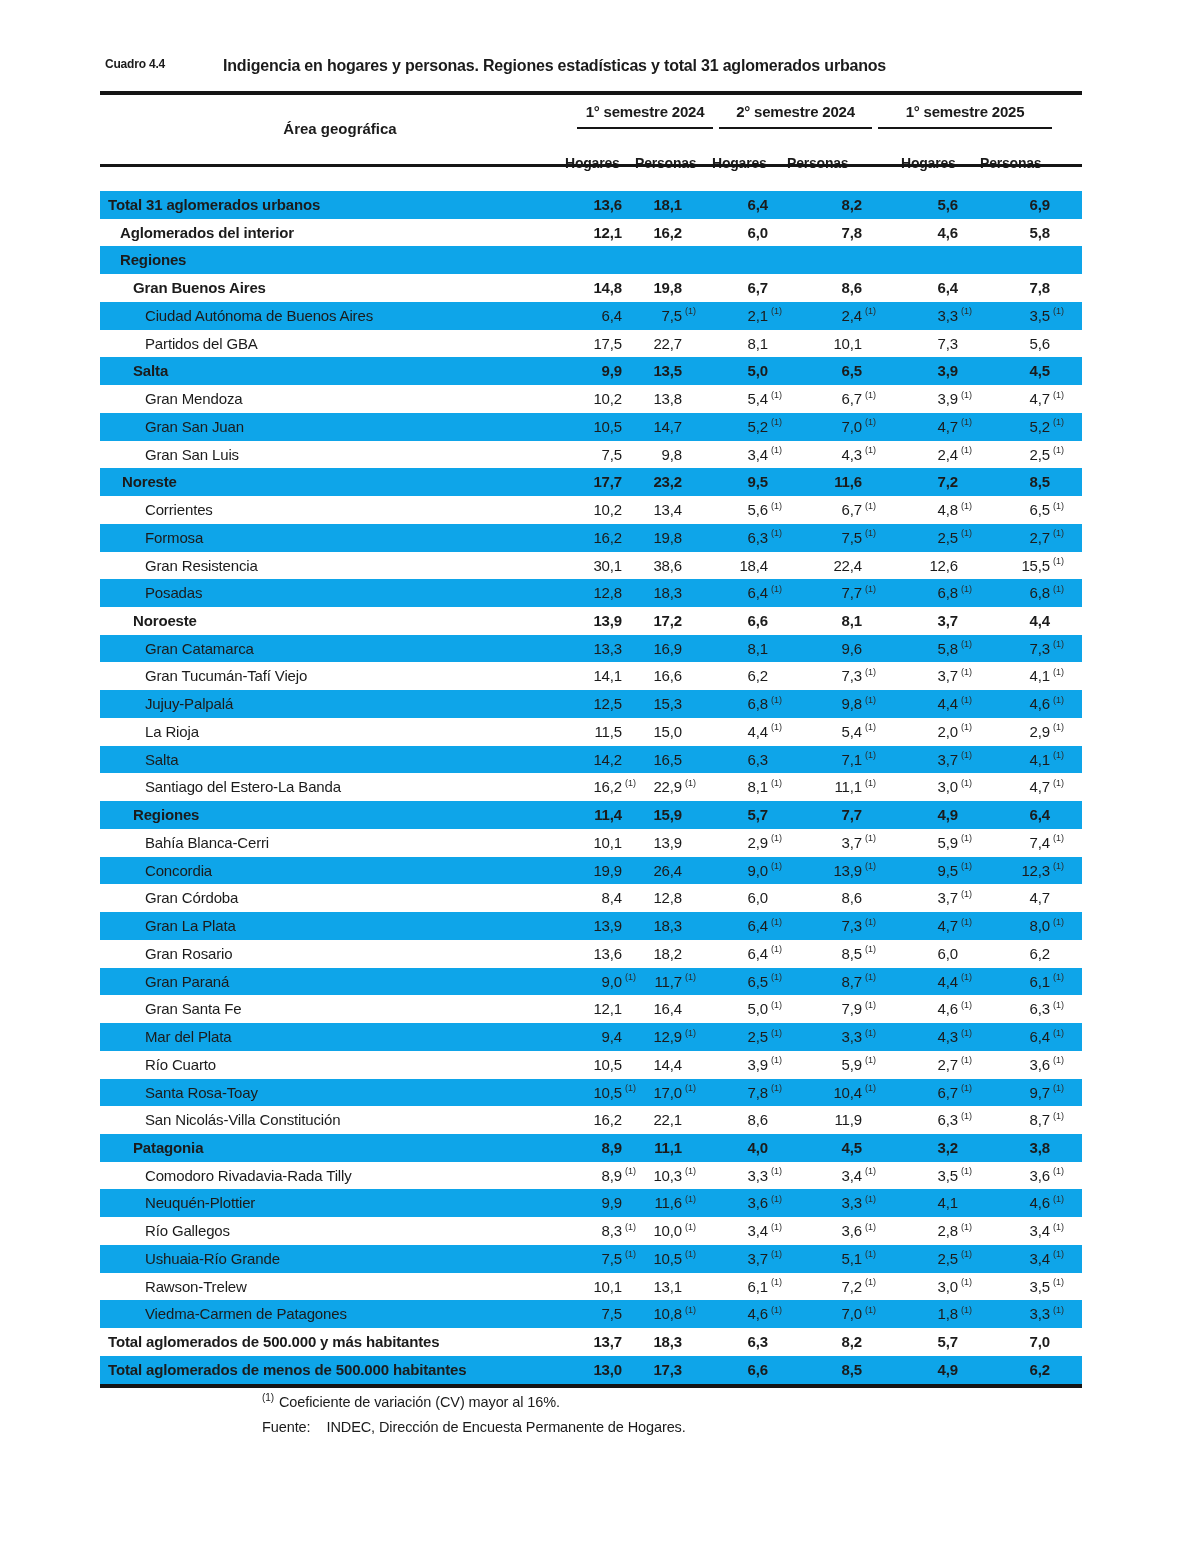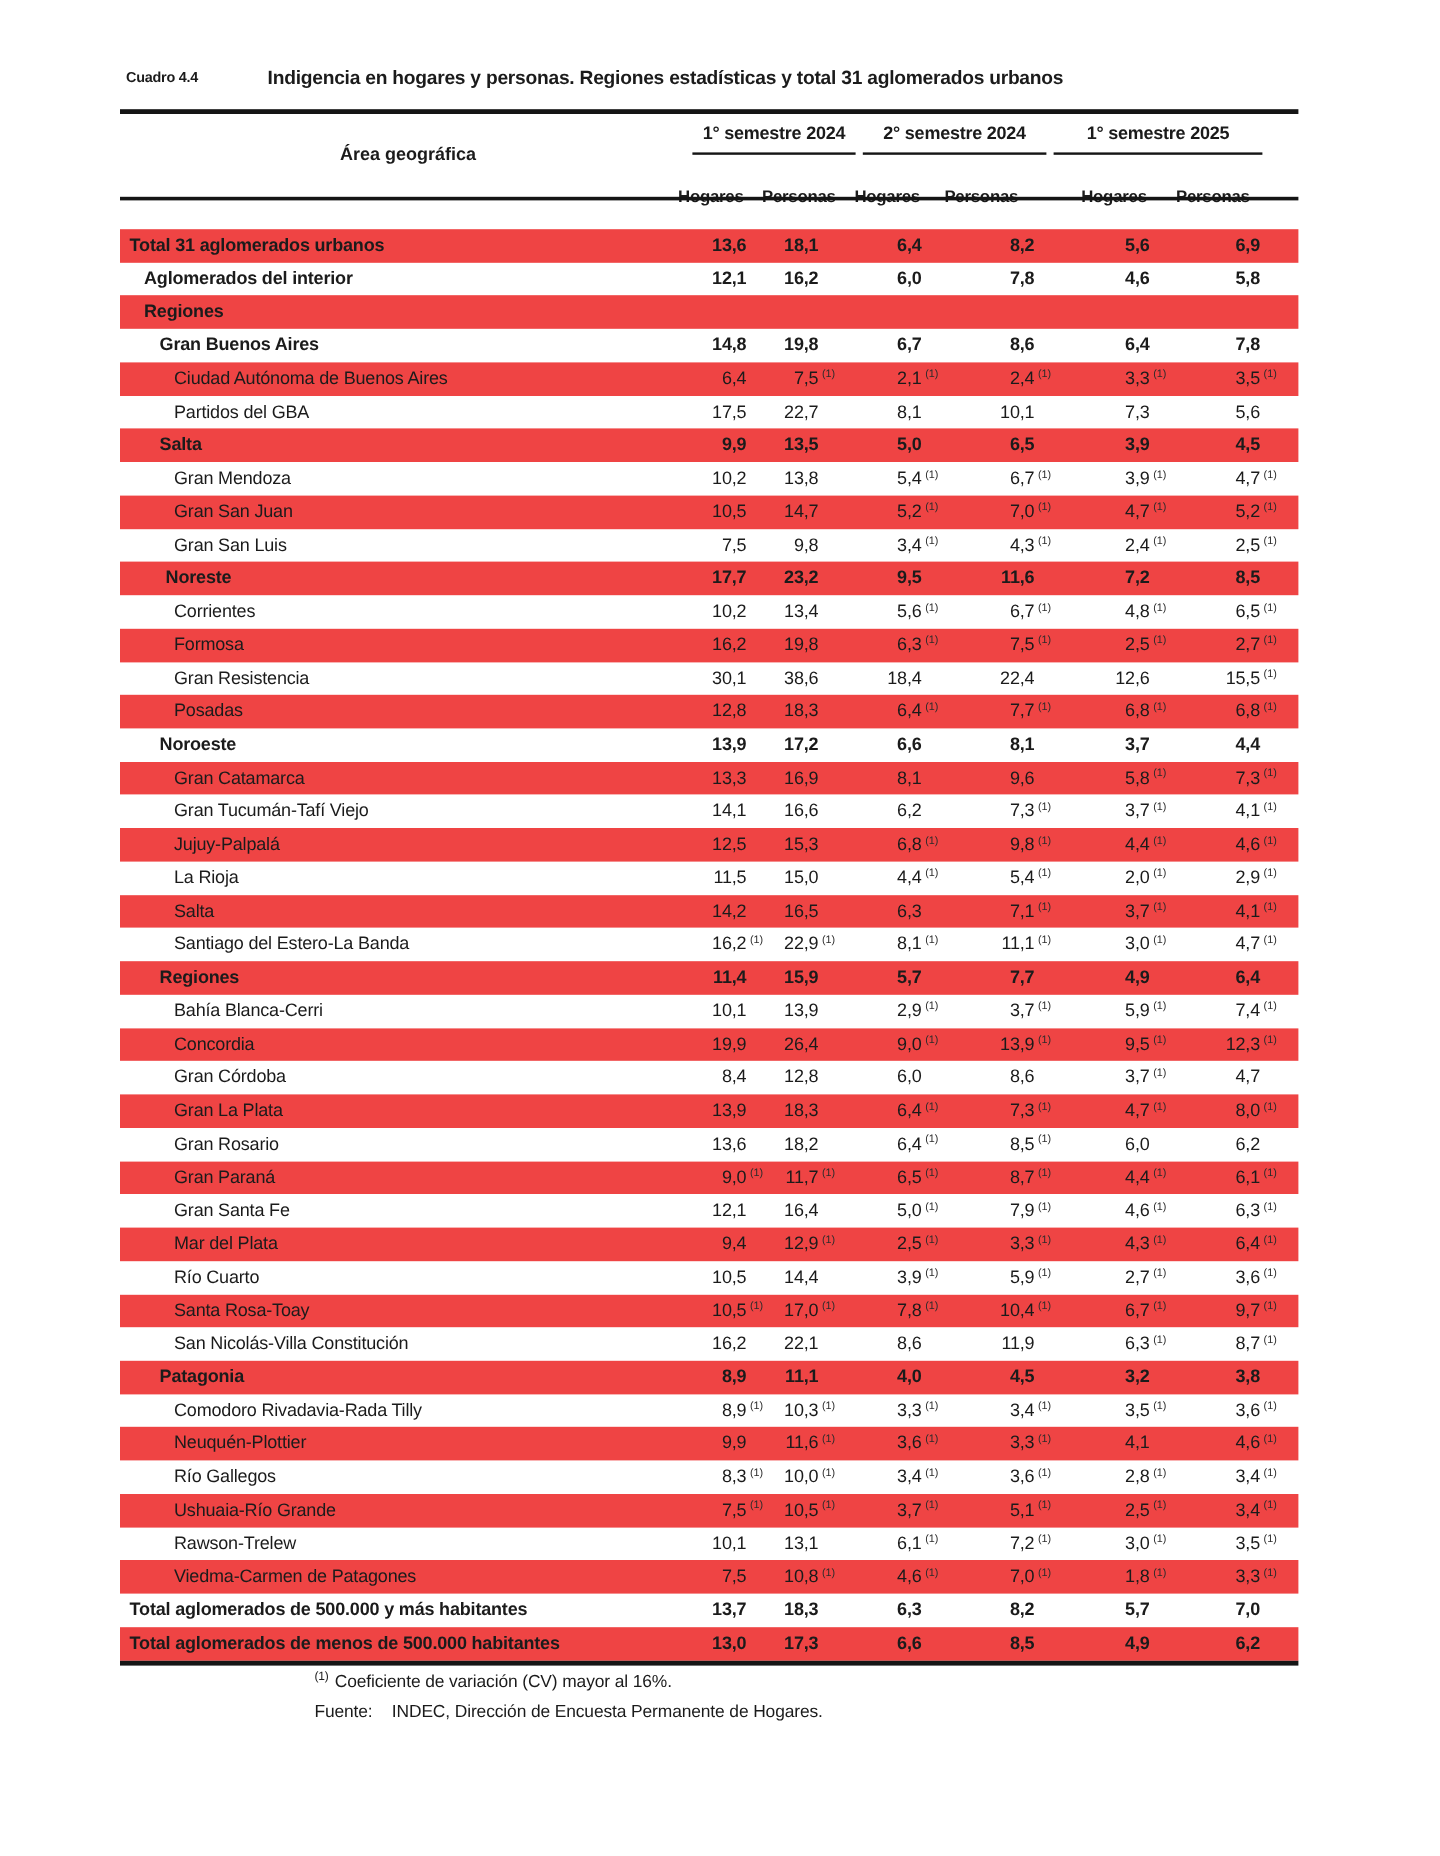--- a/index.html
+++ b/index.html
@@ -17,21 +17,21 @@
   .rule{position:absolute;background:#151515}
   #rule-top{left:0;top:0;width:982px;height:3.5px}
   #rule-mid{left:0;top:72.5px;width:982px;height:3.5px}
   #area-label{left:0;top:0;width:480px;height:56px;line-height:76px;text-align:center;font-weight:bold;font-size:15px}
   .group-label{position:absolute;top:8px;height:26px;line-height:26px;text-align:center;font-weight:bold;font-size:15px;letter-spacing:-0.2px;white-space:nowrap}
   .group-rule{position:absolute;top:36px;height:1.8px;background:#151515}
   .col-label{position:absolute;top:58px;height:28px;line-height:28px;width:90px;text-align:left;font-weight:bold;font-size:14px;letter-spacing:-0.2px}
   
   #tbody{left:100px;top:191px;width:982px}
   .row{position:relative;height:27.74px;line-height:27.74px;font-size:15px;letter-spacing:-0.15px;white-space:nowrap}
-  .row.stripe{background:#ef4444}
+  .row.stripe{background:#0ea5e9}
   .row.b{font-weight:bold}
   .lab{display:inline-block;vertical-align:top}
   .val{position:absolute;top:0;width:90px;text-align:right}
   .sup{position:absolute;top:3.5px;font-size:9px;line-height:12px;color:#2b2b2b;letter-spacing:0}
   #rule-bottom{left:100px;top:1383.6px;width:982px;height:4px}
   
   #footnote-line{left:262px;top:1392px;font-size:14.5px;letter-spacing:-0.1px}
   #footnote-line .fnsup{font-size:10px;vertical-align:super;margin-right:5px}
   #source-line{left:262px;top:1419px;font-size:14.5px;letter-spacing:-0.1px}
   #source-line .srclab{font-weight:normal;margin-right:16px}
@@ -67,21 +67,21 @@
     <div class="row stripe b"><span class="lab" style="padding-left: 8px;">Total 31 aglomerados urbanos</span><span class="val" style="left: 432px;">13,6</span><span class="val" style="left: 492px;">18,1</span><span class="val" style="left: 578px;">6,4</span><span class="val" style="left: 672px;">8,2</span><span class="val" style="left: 768px;">5,6</span><span class="val" style="left: 860px;">6,9</span></div>
     <div class="row b"><span class="lab" style="padding-left: 20px;">Aglomerados del interior</span><span class="val" style="left: 432px;">12,1</span><span class="val" style="left: 492px;">16,2</span><span class="val" style="left: 578px;">6,0</span><span class="val" style="left: 672px;">7,8</span><span class="val" style="left: 768px;">4,6</span><span class="val" style="left: 860px;">5,8</span></div>
     <div class="row stripe b"><span class="lab" style="padding-left: 20px;">Regiones</span></div>
     <div class="row b"><span class="lab" style="padding-left: 33px;">Gran Buenos Aires</span><span class="val" style="left: 432px;">14,8</span><span class="val" style="left: 492px;">19,8</span><span class="val" style="left: 578px;">6,7</span><span class="val" style="left: 672px;">8,6</span><span class="val" style="left: 768px;">6,4</span><span class="val" style="left: 860px;">7,8</span></div>
     <div class="row stripe"><span class="lab" style="padding-left: 45px;">Ciudad Autónoma de Buenos Aires</span><span class="val" style="left: 432px;">6,4</span><span class="val" style="left: 492px;">7,5</span><span class="sup" style="left: 585px;">(1)</span><span class="val" style="left: 578px;">2,1</span><span class="sup" style="left: 671px;">(1)</span><span class="val" style="left: 672px;">2,4</span><span class="sup" style="left: 765px;">(1)</span><span class="val" style="left: 768px;">3,3</span><span class="sup" style="left: 861px;">(1)</span><span class="val" style="left: 860px;">3,5</span><span class="sup" style="left: 953px;">(1)</span></div>
     <div class="row"><span class="lab" style="padding-left: 45px;">Partidos del GBA</span><span class="val" style="left: 432px;">17,5</span><span class="val" style="left: 492px;">22,7</span><span class="val" style="left: 578px;">8,1</span><span class="val" style="left: 672px;">10,1</span><span class="val" style="left: 768px;">7,3</span><span class="val" style="left: 860px;">5,6</span></div>
     <div class="row stripe b"><span class="lab" style="padding-left: 33px;">Salta</span><span class="val" style="left: 432px;">9,9</span><span class="val" style="left: 492px;">13,5</span><span class="val" style="left: 578px;">5,0</span><span class="val" style="left: 672px;">6,5</span><span class="val" style="left: 768px;">3,9</span><span class="val" style="left: 860px;">4,5</span></div>
     <div class="row"><span class="lab" style="padding-left: 45px;">Gran Mendoza</span><span class="val" style="left: 432px;">10,2</span><span class="val" style="left: 492px;">13,8</span><span class="val" style="left: 578px;">5,4</span><span class="sup" style="left: 671px;">(1)</span><span class="val" style="left: 672px;">6,7</span><span class="sup" style="left: 765px;">(1)</span><span class="val" style="left: 768px;">3,9</span><span class="sup" style="left: 861px;">(1)</span><span class="val" style="left: 860px;">4,7</span><span class="sup" style="left: 953px;">(1)</span></div>
     <div class="row stripe"><span class="lab" style="padding-left: 45px;">Gran San Juan</span><span class="val" style="left: 432px;">10,5</span><span class="val" style="left: 492px;">14,7</span><span class="val" style="left: 578px;">5,2</span><span class="sup" style="left: 671px;">(1)</span><span class="val" style="left: 672px;">7,0</span><span class="sup" style="left: 765px;">(1)</span><span class="val" style="left: 768px;">4,7</span><span class="sup" style="left: 861px;">(1)</span><span class="val" style="left: 860px;">5,2</span><span class="sup" style="left: 953px;">(1)</span></div>
     <div class="row"><span class="lab" style="padding-left: 45px;">Gran San Luis</span><span class="val" style="left: 432px;">7,5</span><span class="val" style="left: 492px;">9,8</span><span class="val" style="left: 578px;">3,4</span><span class="sup" style="left: 671px;">(1)</span><span class="val" style="left: 672px;">4,3</span><span class="sup" style="left: 765px;">(1)</span><span class="val" style="left: 768px;">2,4</span><span class="sup" style="left: 861px;">(1)</span><span class="val" style="left: 860px;">2,5</span><span class="sup" style="left: 953px;">(1)</span></div>
-    <div class="row stripe b"><span class="lab" style="padding-left: 38px;">Noreste</span><span class="val" style="left: 432px;">17,7</span><span class="val" style="left: 492px;">23,2</span><span class="val" style="left: 578px;">9,5</span><span class="val" style="left: 672px;">11,6</span><span class="val" style="left: 768px;">7,2</span><span class="val" style="left: 860px;">8,5</span></div>
+    <div class="row stripe b"><span class="lab" style="padding-left: 22px;">Noreste</span><span class="val" style="left: 432px;">17,7</span><span class="val" style="left: 492px;">23,2</span><span class="val" style="left: 578px;">9,5</span><span class="val" style="left: 672px;">11,6</span><span class="val" style="left: 768px;">7,2</span><span class="val" style="left: 860px;">8,5</span></div>
     <div class="row"><span class="lab" style="padding-left: 45px;">Corrientes</span><span class="val" style="left: 432px;">10,2</span><span class="val" style="left: 492px;">13,4</span><span class="val" style="left: 578px;">5,6</span><span class="sup" style="left: 671px;">(1)</span><span class="val" style="left: 672px;">6,7</span><span class="sup" style="left: 765px;">(1)</span><span class="val" style="left: 768px;">4,8</span><span class="sup" style="left: 861px;">(1)</span><span class="val" style="left: 860px;">6,5</span><span class="sup" style="left: 953px;">(1)</span></div>
     <div class="row stripe"><span class="lab" style="padding-left: 45px;">Formosa</span><span class="val" style="left: 432px;">16,2</span><span class="val" style="left: 492px;">19,8</span><span class="val" style="left: 578px;">6,3</span><span class="sup" style="left: 671px;">(1)</span><span class="val" style="left: 672px;">7,5</span><span class="sup" style="left: 765px;">(1)</span><span class="val" style="left: 768px;">2,5</span><span class="sup" style="left: 861px;">(1)</span><span class="val" style="left: 860px;">2,7</span><span class="sup" style="left: 953px;">(1)</span></div>
     <div class="row"><span class="lab" style="padding-left: 45px;">Gran Resistencia</span><span class="val" style="left: 432px;">30,1</span><span class="val" style="left: 492px;">38,6</span><span class="val" style="left: 578px;">18,4</span><span class="val" style="left: 672px;">22,4</span><span class="val" style="left: 768px;">12,6</span><span class="val" style="left: 860px;">15,5</span><span class="sup" style="left: 953px;">(1)</span></div>
     <div class="row stripe"><span class="lab" style="padding-left: 45px;">Posadas</span><span class="val" style="left: 432px;">12,8</span><span class="val" style="left: 492px;">18,3</span><span class="val" style="left: 578px;">6,4</span><span class="sup" style="left: 671px;">(1)</span><span class="val" style="left: 672px;">7,7</span><span class="sup" style="left: 765px;">(1)</span><span class="val" style="left: 768px;">6,8</span><span class="sup" style="left: 861px;">(1)</span><span class="val" style="left: 860px;">6,8</span><span class="sup" style="left: 953px;">(1)</span></div>
     <div class="row b"><span class="lab" style="padding-left: 33px;">Noroeste</span><span class="val" style="left: 432px;">13,9</span><span class="val" style="left: 492px;">17,2</span><span class="val" style="left: 578px;">6,6</span><span class="val" style="left: 672px;">8,1</span><span class="val" style="left: 768px;">3,7</span><span class="val" style="left: 860px;">4,4</span></div>
     <div class="row stripe"><span class="lab" style="padding-left: 45px;">Gran Catamarca</span><span class="val" style="left: 432px;">13,3</span><span class="val" style="left: 492px;">16,9</span><span class="val" style="left: 578px;">8,1</span><span class="val" style="left: 672px;">9,6</span><span class="val" style="left: 768px;">5,8</span><span class="sup" style="left: 861px;">(1)</span><span class="val" style="left: 860px;">7,3</span><span class="sup" style="left: 953px;">(1)</span></div>
     <div class="row"><span class="lab" style="padding-left: 45px;">Gran Tucumán-Tafí Viejo</span><span class="val" style="left: 432px;">14,1</span><span class="val" style="left: 492px;">16,6</span><span class="val" style="left: 578px;">6,2</span><span class="val" style="left: 672px;">7,3</span><span class="sup" style="left: 765px;">(1)</span><span class="val" style="left: 768px;">3,7</span><span class="sup" style="left: 861px;">(1)</span><span class="val" style="left: 860px;">4,1</span><span class="sup" style="left: 953px;">(1)</span></div>
     <div class="row stripe"><span class="lab" style="padding-left: 45px;">Jujuy-Palpalá</span><span class="val" style="left: 432px;">12,5</span><span class="val" style="left: 492px;">15,3</span><span class="val" style="left: 578px;">6,8</span><span class="sup" style="left: 671px;">(1)</span><span class="val" style="left: 672px;">9,8</span><span class="sup" style="left: 765px;">(1)</span><span class="val" style="left: 768px;">4,4</span><span class="sup" style="left: 861px;">(1)</span><span class="val" style="left: 860px;">4,6</span><span class="sup" style="left: 953px;">(1)</span></div>
     <div class="row"><span class="lab" style="padding-left: 45px;">La Rioja</span><span class="val" style="left: 432px;">11,5</span><span class="val" style="left: 492px;">15,0</span><span class="val" style="left: 578px;">4,4</span><span class="sup" style="left: 671px;">(1)</span><span class="val" style="left: 672px;">5,4</span><span class="sup" style="left: 765px;">(1)</span><span class="val" style="left: 768px;">2,0</span><span class="sup" style="left: 861px;">(1)</span><span class="val" style="left: 860px;">2,9</span><span class="sup" style="left: 953px;">(1)</span></div>
     <div class="row stripe"><span class="lab" style="padding-left: 45px;">Salta</span><span class="val" style="left: 432px;">14,2</span><span class="val" style="left: 492px;">16,5</span><span class="val" style="left: 578px;">6,3</span><span class="val" style="left: 672px;">7,1</span><span class="sup" style="left: 765px;">(1)</span><span class="val" style="left: 768px;">3,7</span><span class="sup" style="left: 861px;">(1)</span><span class="val" style="left: 860px;">4,1</span><span class="sup" style="left: 953px;">(1)</span></div>

